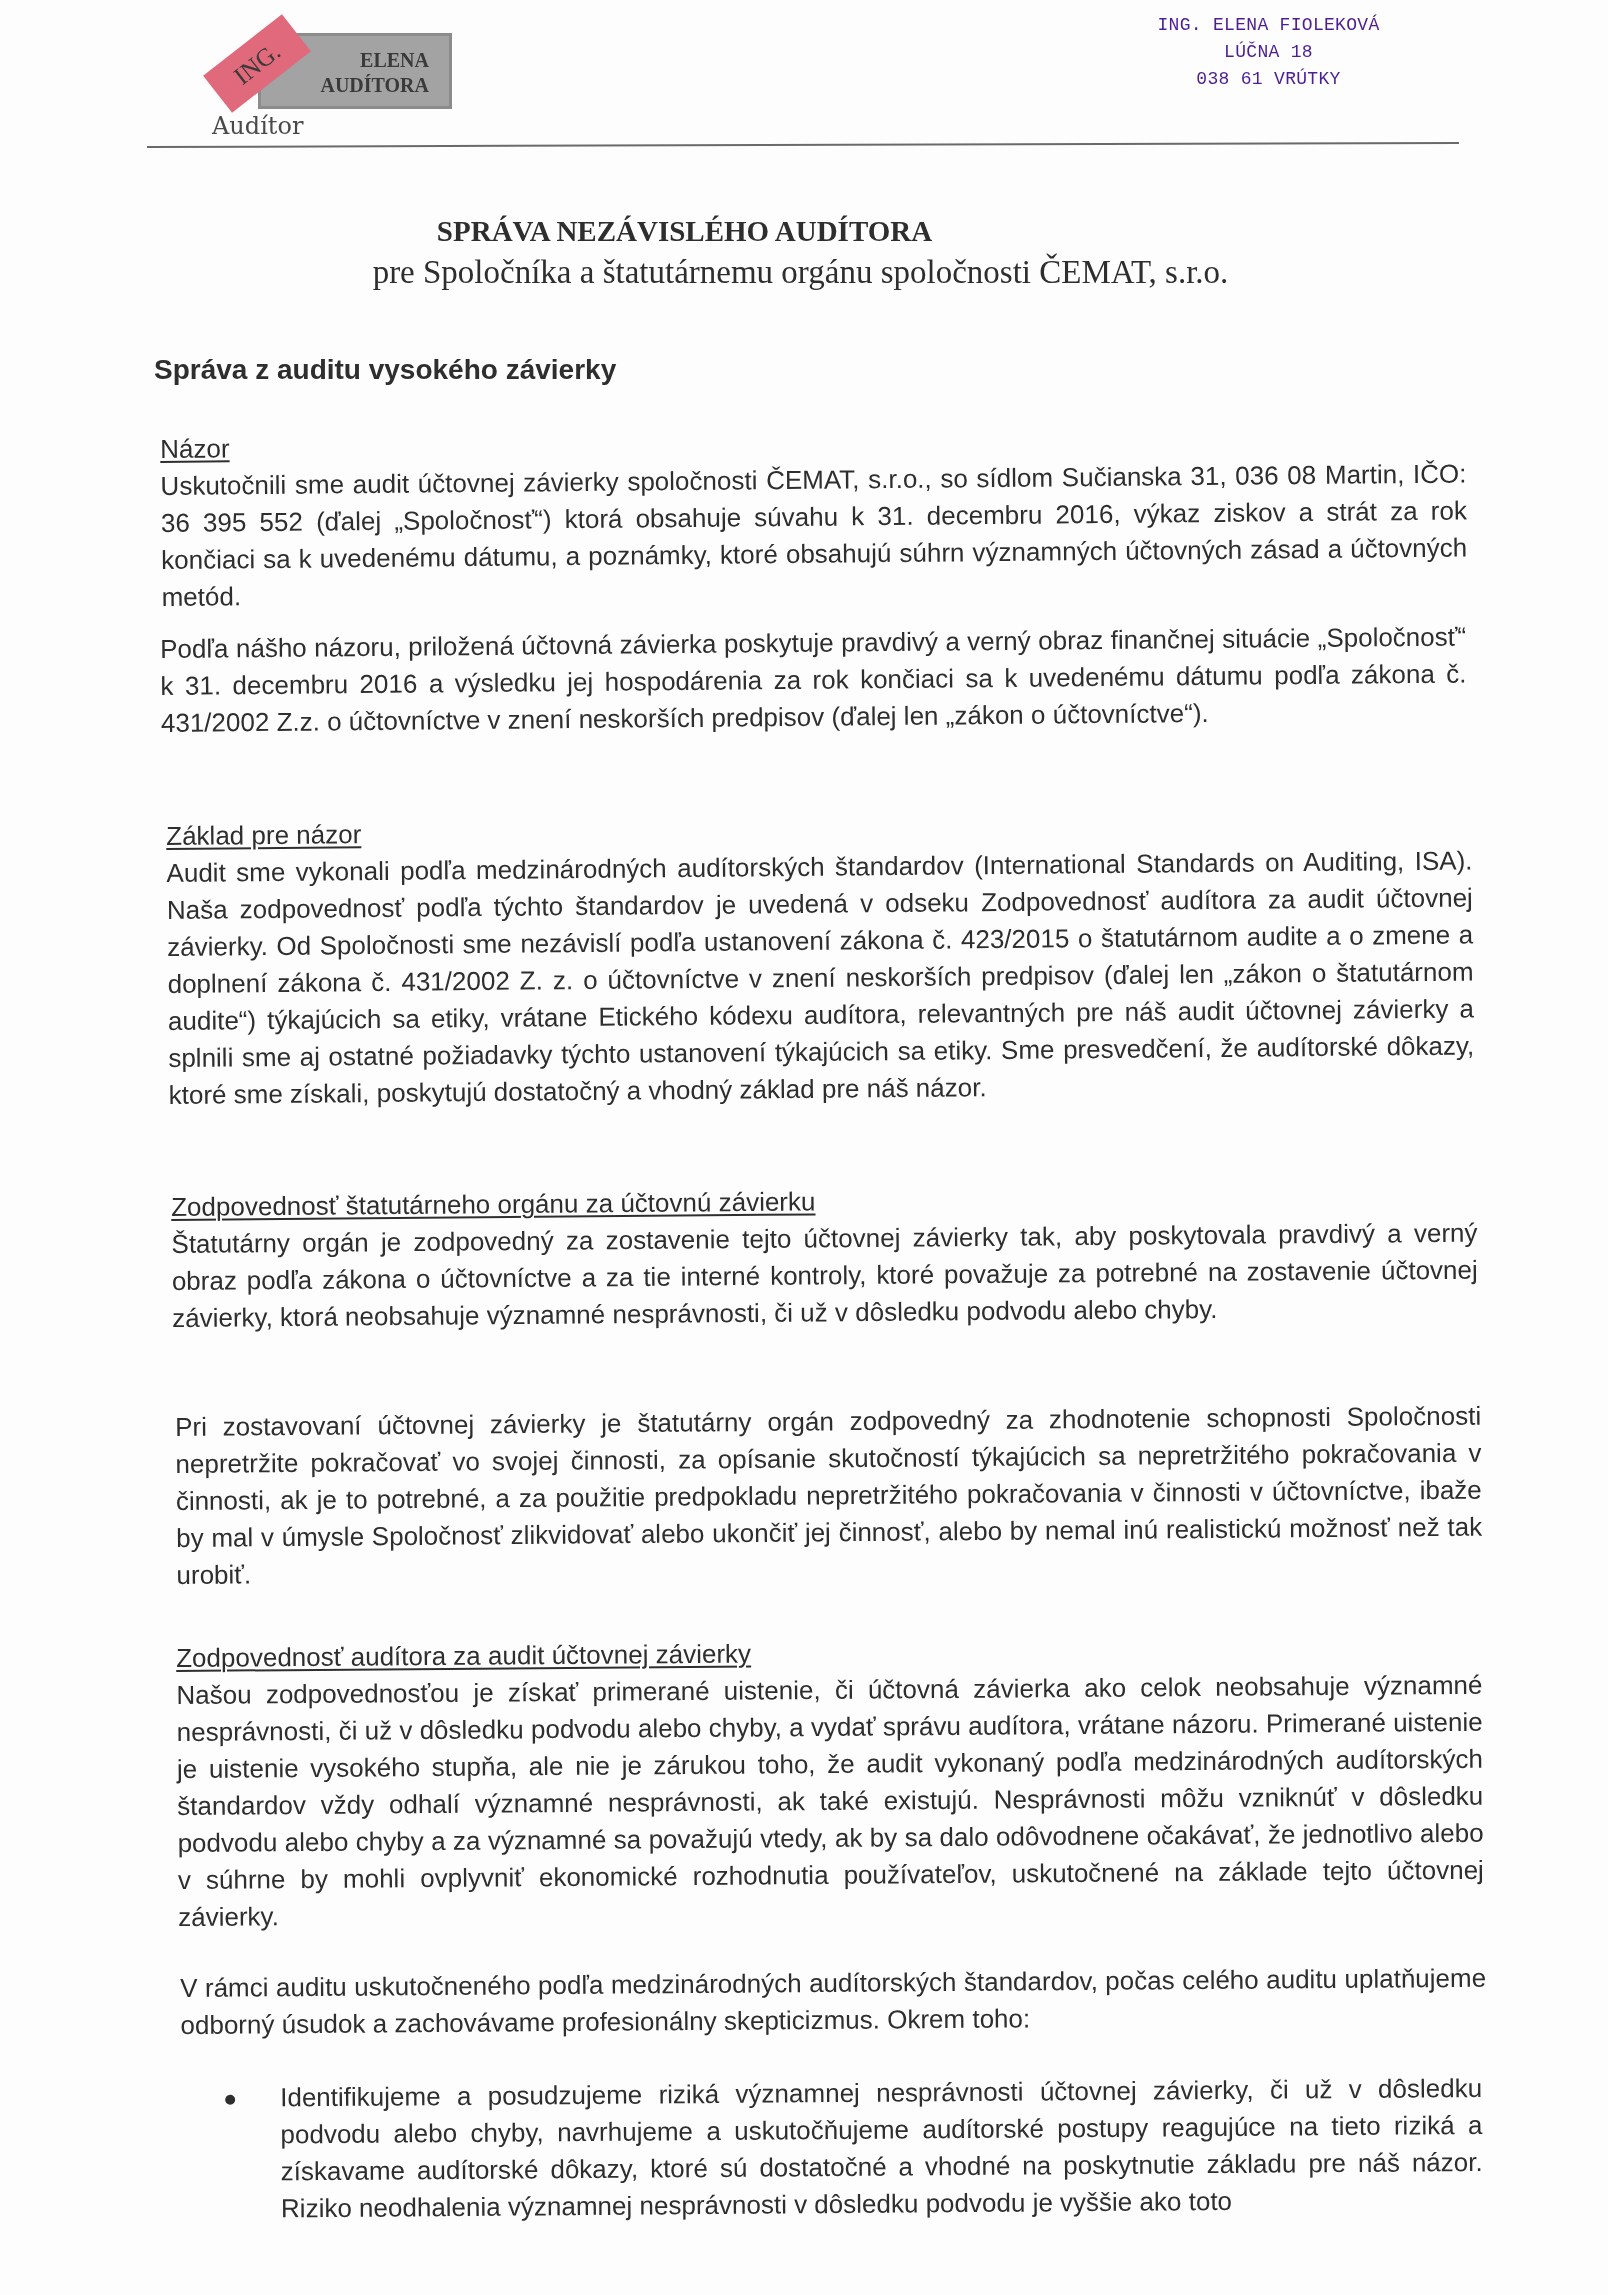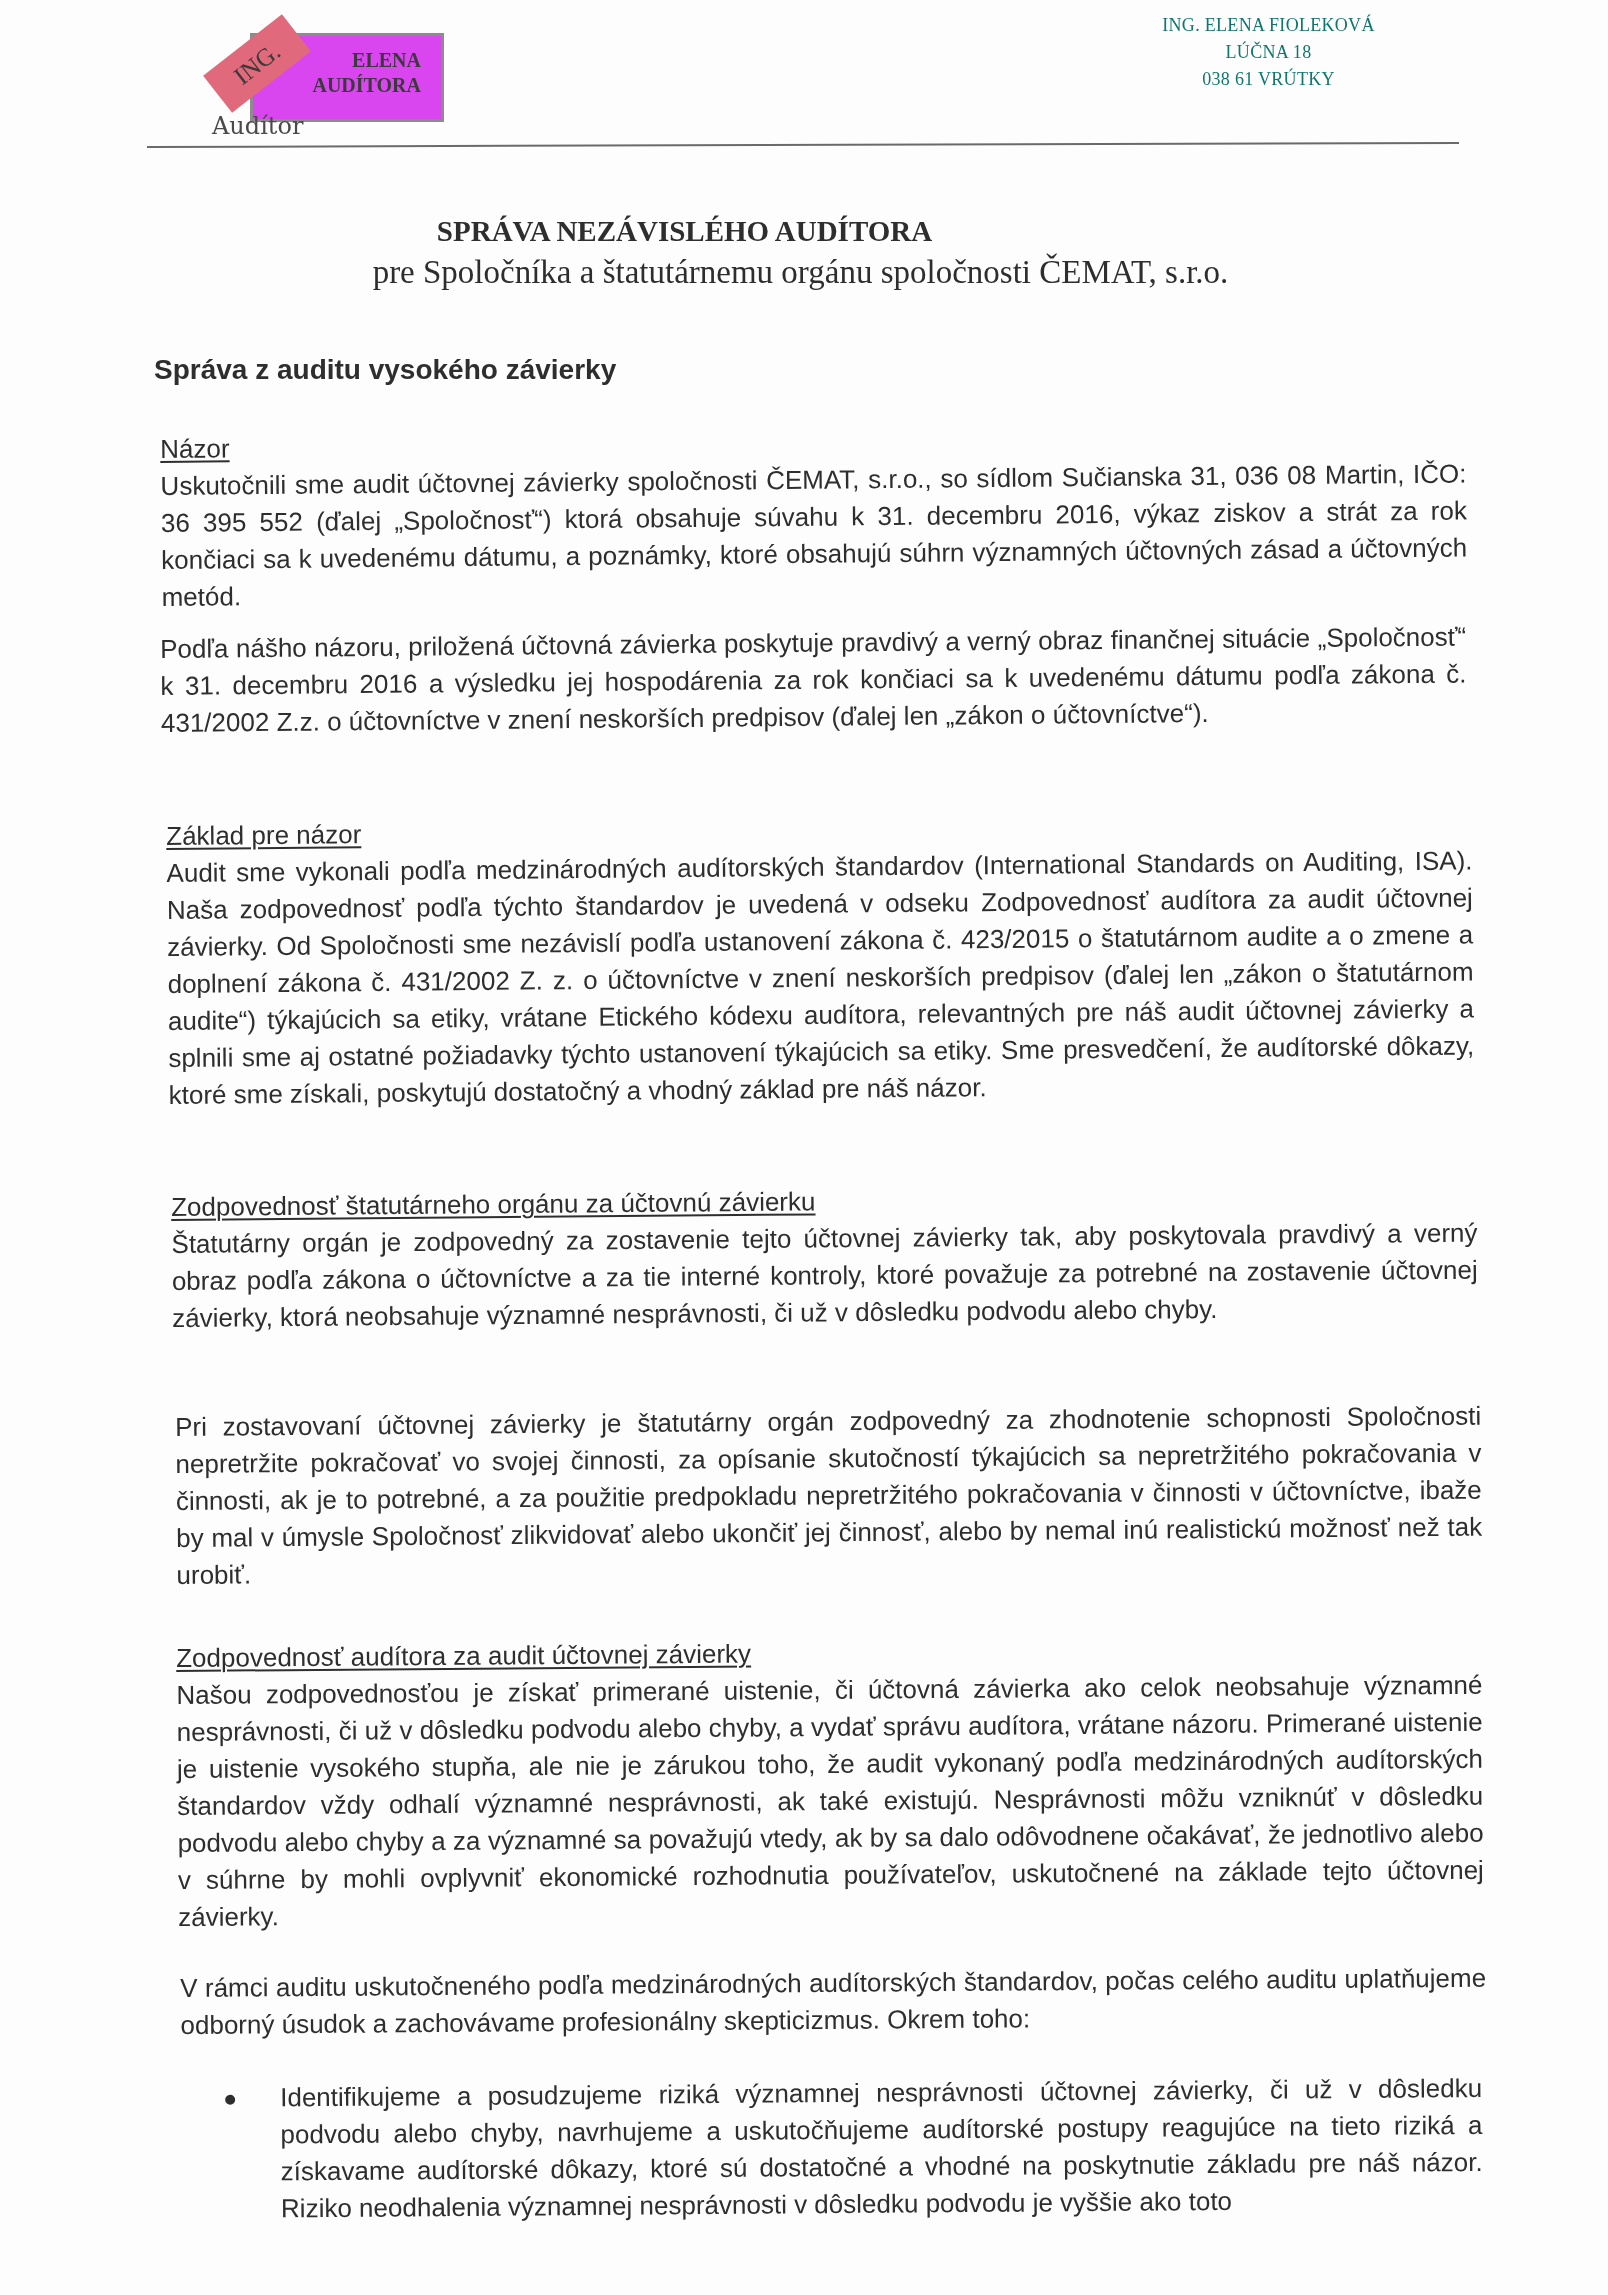--- a/index.html
+++ b/index.html
@@ -4,28 +4,28 @@
   <style>
     html, body { margin: 0; padding: 0; background: #ffffff; }
     body { width: 1609px; height: 2295px; position: relative; overflow: hidden; color: #2b2b2b; }
     .page { position: absolute; left: 0; top: 0; width: 1609px; height: 2295px; background: #fdfdfd; }
 
     
     .logo { position: absolute; left: 194px; top: 20px; width: 254px; height: 100px; }
     .logo-ing { position: absolute; left: 13.4px; top: 20px; width: 100px; height: 47px; background: #e0697b;
       transform: rotate(-38deg); transform-origin: center; display: flex; align-items: center; justify-content: center;
       font-family: "Liberation Serif", serif; font-size: 25px; color: #3a3a3a; }
-    .logo-box { position: absolute; left: 56px; top: 13.4px; width: 194px; height: 89px; background: #d946ef;
+    .logo-box { position: absolute; left: 64px; top: 13.4px; width: 194px; height: 76px; background: #a3a3a3;
       border: 3.3px solid #8c8c8c; box-sizing: border-box; }
     .logo-name { position: absolute; right: 20px; top: 12px; text-align: right; font-family: "Liberation Serif", serif;
       font-weight: bold; font-size: 20px; line-height: 25px; color: #3a3a3a; }
     .letterhead-title { position: absolute; left: 212px; top: 112px; font-family: "DejaVu Serif", serif; font-size: 24px; color: #4a4a4a; }
     .header-rule { position: absolute; left: 147px; top: 146px; width: 1312px; height: 0; border-top: 2px solid #6a6a6a; transform: rotate(-0.18deg); transform-origin: left; }
-    .address { position: absolute; left: 1135px; top: 12px; width: 267px; text-align: center; font-family: Liberation Serif, serif;
-      font-size: 18px; line-height: 27px; color: #0f766e; letter-spacing: 0.3px; }
+    .address { position: absolute; left: 1135px; top: 12px; width: 267px; text-align: center; font-family: Liberation Mono, monospace;
+      font-size: 18px; line-height: 27px; color: #4c1d95; letter-spacing: 0.3px; }
 
     
     .doc-title { position: absolute; left: 0; width: 1369px; text-align: center; top: 215px; font-family: "Liberation Serif", serif;
       font-weight: bold; font-size: 29px; color: #2e2e2e; }
     .doc-subtitle { position: absolute; left: 0; width: 1601px; text-align: center; top: 254px; font-family: "Liberation Serif", serif;
       font-size: 33px; color: #2e2e2e; }
     .section-heading { position: absolute; left: 154px; top: 354px; font-family: "Liberation Sans", sans-serif; font-weight: bold;
       font-size: 28px; color: #2e2e2e; }
 
     

